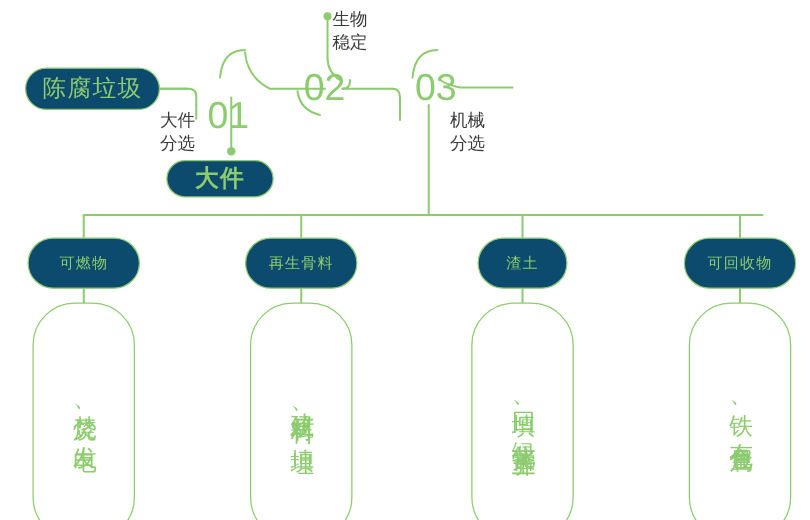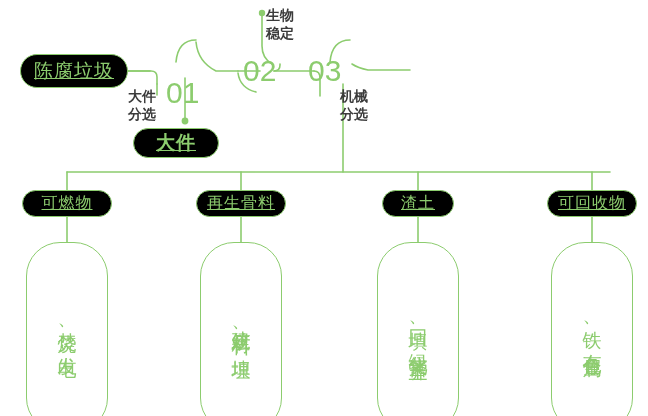--- a/index.html
+++ b/index.html
@@ -11,37 +11,36 @@
   }
   #stage{position:relative;width:648px;height:416px;}
   #wires{position:absolute;left:0;top:0;width:648px;height:416px;}
 
   
   .pill{
     position:absolute;
     box-sizing:border-box;
     border:1.6px solid #8ccc6e;
     border-radius:999px;
-    background:#000000;
+    background:#0c4a6e;
     color:#8ccc6e;
     display:flex;align-items:center;justify-content:center;
     white-space:nowrap;
     letter-spacing:1px;
-    text-decoration:underline;
   }
   .pill-root{
     left:20px;top:54px;width:108px;height:34px;
     font-size:19px;
   }
   .pill-daijian{
     left:133px;top:128px;width:86px;height:30px;
     font-size:19px;font-weight:bold;color:#8ccc6e;
   }
   .pill-cat{
-    height:27px;font-size:16px;top:190px;
+    height:41px;font-size:12px;top:190px;
   }
   .pill-cat.c0{left:22px;width:90px;}
   .pill-cat.c1{left:196px;width:90px;text-align:center;}
   .pill-cat.c2{left:382px;width:72px;}
   .pill-cat.c3{left:547px;width:90px;}
 
   
   .vbox{
     position:absolute;
     box-sizing:border-box;
@@ -71,34 +70,34 @@
   .stepnum{
     position:absolute;
     color:#8ccc6e;
     font-size:30px;
     font-weight:300;
     letter-spacing:0px;
     line-height:1;
   }
   .stepnum.s0{left:166px;top:56px;margin-top:22px;}
   .stepnum.s1{left:243px;top:56px;text-align:center;}
-  .stepnum.s2{left:308px;top:56px;}
+  .stepnum.s2{left:332px;top:56px;}
 
   
   .slabel{
     position:absolute;
     color:#3b3b3b;
     font-size:14px;
-    font-weight:bold;
+    font-weight:normal;
     line-height:1.25;
     white-space:nowrap;
   }
   .slabel.l-daijian{left:128px;top:88px;}
   .slabel.l-shengwu{left:266px;top:7px;}
-  .slabel.l-jixie{left:340px;top:88px;}
+  .slabel.l-jixie{left:360px;top:88px;}
   .slabel span{display:block;}
 </style>
 </head>
 <body>
 
 <div id="stage">
 
   <svg id="wires" viewBox="0 0 648 416">
     <g fill="none" stroke="#8ccc6e" stroke-width="1.6" stroke-linecap="round">
 

